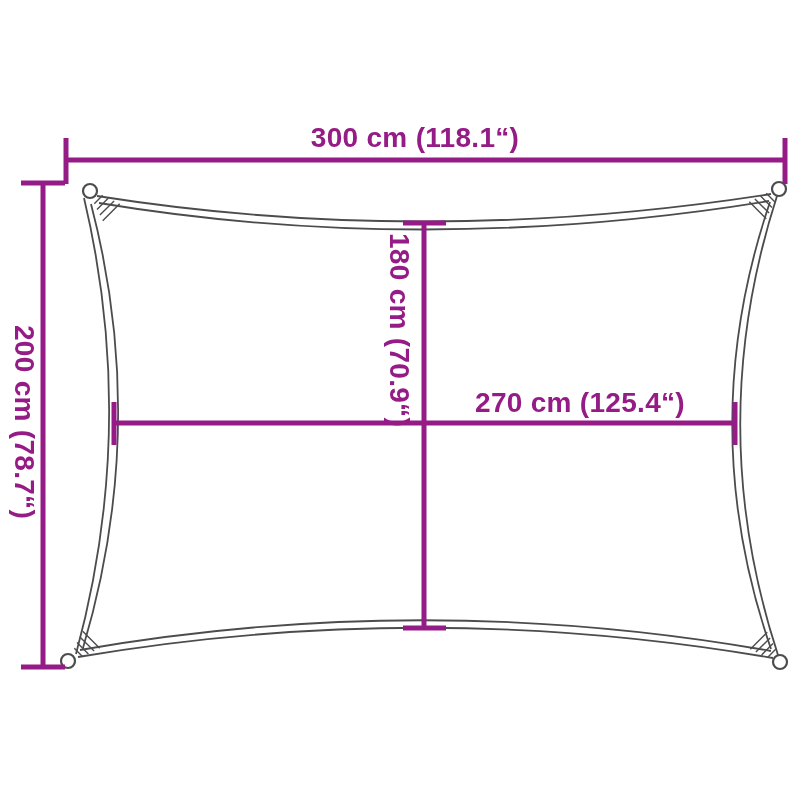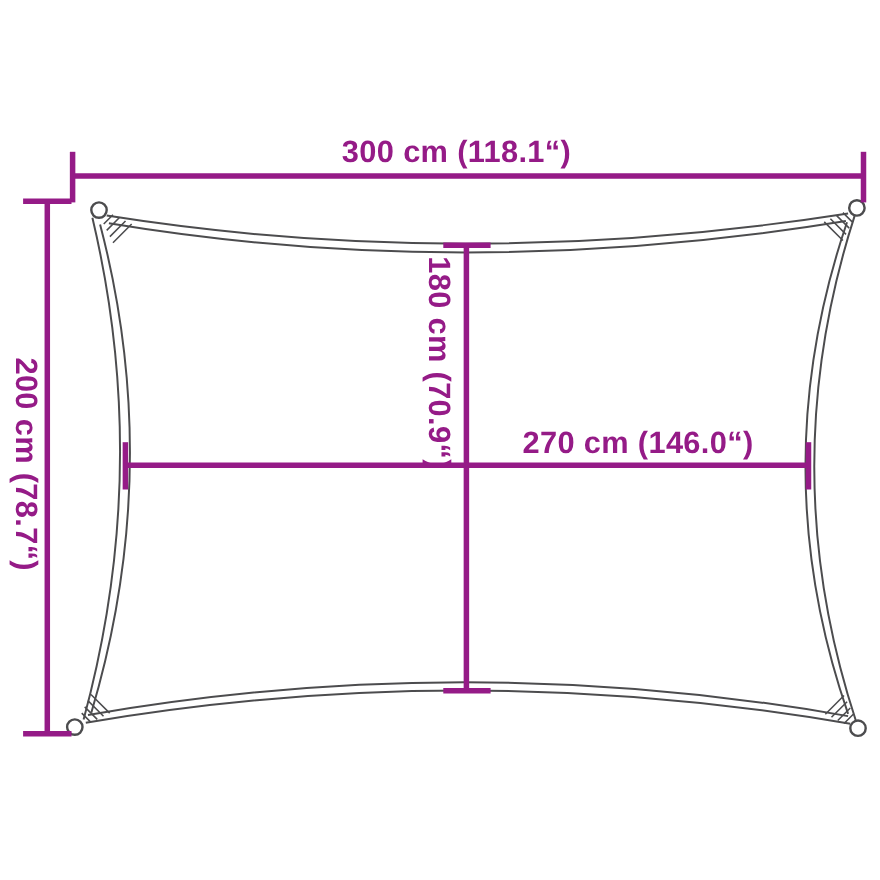--- a/index.html
+++ b/index.html
@@ -92,14 +92,14 @@
       <line class="dim" x1="735" y1="402" x2="735" y2="445"></line>
     </g>
   </svg>
 
   <div class="dim-label lbl-top">300 cm (118.1“)</div>
 
   <div class="dim-label vertical lbl-left">200 cm (78.7“)</div>
 
   <div class="dim-label vertical lbl-inner-height">180 cm (70.9“)</div>
 
-  <div class="dim-label lbl-inner-width">270 cm (146.0“)</div>
+  <div class="dim-label lbl-inner-width">270 cm (125.4“)</div>
 </div>
 
 </body></html>

